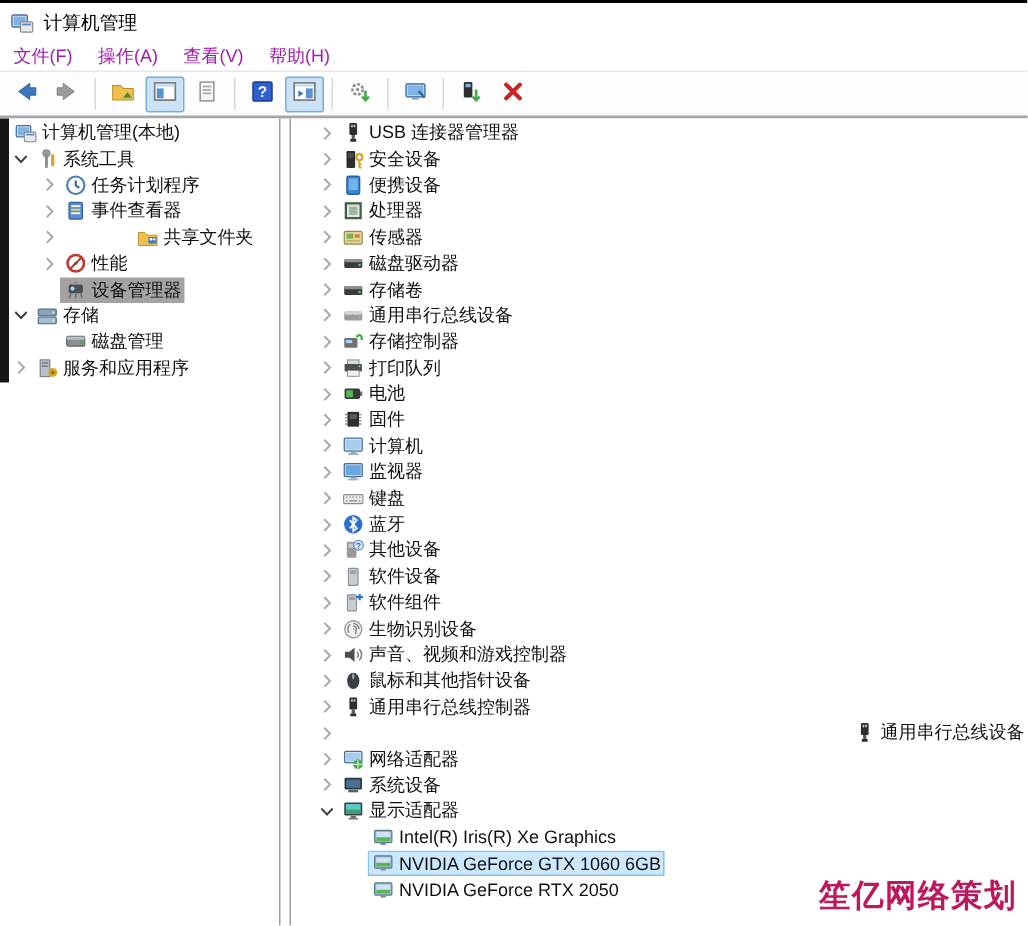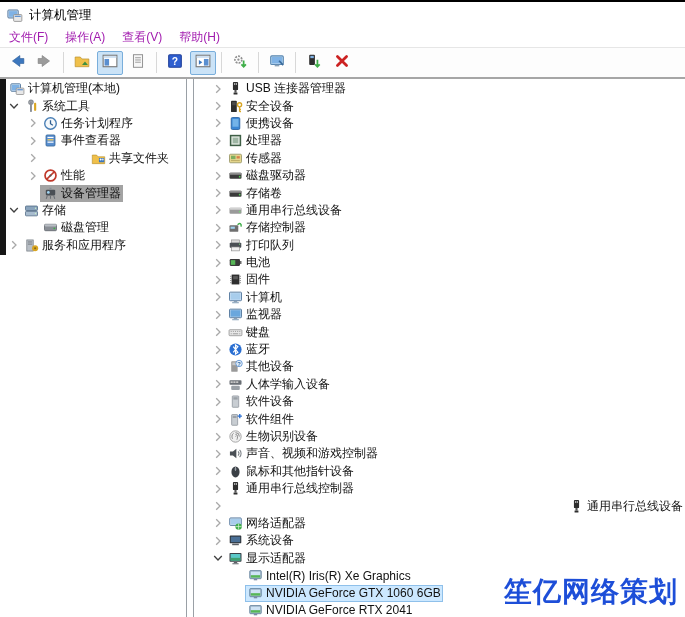--- a/index.html
+++ b/index.html
@@ -21,21 +21,21 @@
   #left-pane{left:0;width:187px;border-right:1px solid #9aa0a6;}
   #right-pane{left:193px;width:492px;border-left:1px solid #9aa0a6;}
   .edge-strip{position:absolute;left:0;top:79px;width:6px;height:176px;background:#161616;z-index:4;}
   .row{height:17.4px;display:flex;align-items:center;white-space:nowrap;}
   .chev{width:15px;height:14px;flex:none;display:flex;align-items:center;justify-content:center;}
   .ric{width:16px;height:15px;flex:none;display:flex;align-items:center;justify-content:center;margin-right:3px;}
   .nodebox{display:flex;align-items:center;height:17px;padding:0 2px;}
   .nodebox.sel-active{background:#cce8ff;box-shadow:0 0 0 1px #8fc0ea inset;}
   .nodebox.sel-inactive{background:#a3a3a3;}
   .lbl{color:#111;}
-  .watermark{position:absolute;right:7px;bottom:6px;font-size:28px;font-weight:bold;color:#1d4ed8;letter-spacing:1px;z-index:6;}
+  .watermark{position:absolute;right:7px;bottom:6px;font-size:21px;font-weight:bold;color:#be185d;letter-spacing:1px;z-index:6;}
 </style>
 </head>
 <body>
 
 <div class="top-edge"></div>
 
 <div class="titlebar">
   <span class="app-ic">
     <svg width="16" height="16" viewBox="0 0 14 14">
       <rect x="0.8" y="2.6" width="9" height="7" rx="0.8" fill="#cfe3f5" stroke="#4a6f96" stroke-width="0.8"></rect>
@@ -595,39 +595,20 @@
     </div>
     <div class="row" style="padding-left: 16px;">
       <span class="chev">
         <svg width="14" height="14" viewBox="0 0 14 14">
           <path d="M5.2 3.2 L9 7 L5.2 10.8" stroke="#a8a8a8" stroke-width="1.3" fill="none"></path>
         </svg>
       </span>
       <span class="nodebox">
         <span class="ric">
           <svg width="15" height="15" viewBox="0 0 14 14">
-            <rect x="1.4" y="3" width="11.2" height="4.2" rx="0.8" fill="#6a6f75"></rect>
-            <rect x="2.4" y="4" width="2" height="1.6" fill="#c8c8c8"></rect>
-            <rect x="5" y="4" width="2" height="1.6" fill="#c8c8c8"></rect>
-            <rect x="7.6" y="4" width="2" height="1.6" fill="#c8c8c8"></rect>
-            <rect x="3" y="8.2" width="8" height="4" rx="1" fill="#9aa0a6"></rect>
-          </svg>
-        </span>
-        <span class="lbl">人体学输入设备</span>
-      </span>
-    </div>
-    <div class="row" style="padding-left: 16px;">
-      <span class="chev">
-        <svg width="14" height="14" viewBox="0 0 14 14">
-          <path d="M5.2 3.2 L9 7 L5.2 10.8" stroke="#a8a8a8" stroke-width="1.3" fill="none"></path>
-        </svg>
-      </span>
-      <span class="nodebox">
-        <span class="ric">
-          <svg width="15" height="15" viewBox="0 0 14 14">
             <rect x="4" y="1.8" width="6" height="10.6" rx="0.6" fill="#c8cdd2" stroke="#8a9097" stroke-width="0.7"></rect>
             <rect x="5" y="3" width="4" height="2.2" fill="#9aa0a6"></rect>
           </svg>
         </span>
         <span class="lbl">软件设备</span>
       </span>
     </div>
     <div class="row" style="padding-left: 16px;">
       <span class="chev">
         <svg width="14" height="14" viewBox="0 0 14 14">
@@ -818,20 +799,20 @@
       <span class="chev"></span>
       <span class="nodebox">
         <span class="ric">
           <svg width="15" height="15" viewBox="0 0 14 14">
             <rect x="1.6" y="2.4" width="10.8" height="7.6" rx="0.8" fill="#9ab0c4" stroke="#5a7a96" stroke-width="0.7"></rect>
             <rect x="2.6" y="3.4" width="8.8" height="5.6" fill="#cfe3f5"></rect>
             <rect x="2.6" y="6.7" width="8.8" height="2.3" fill="#57b657"></rect>
             <rect x="5.4" y="10.2" width="3.2" height="1.3" fill="#7a8aa0"></rect>
           </svg>
         </span>
-        <span class="lbl">NVIDIA GeForce RTX 2041</span>
+        <span class="lbl">NVIDIA GeForce RTX 2050</span>
       </span>
     </div>
   </div>
 
 <div class="edge-strip"></div>
 
 <div class="watermark">笙亿网络策划</div>
 
 </body></html>

